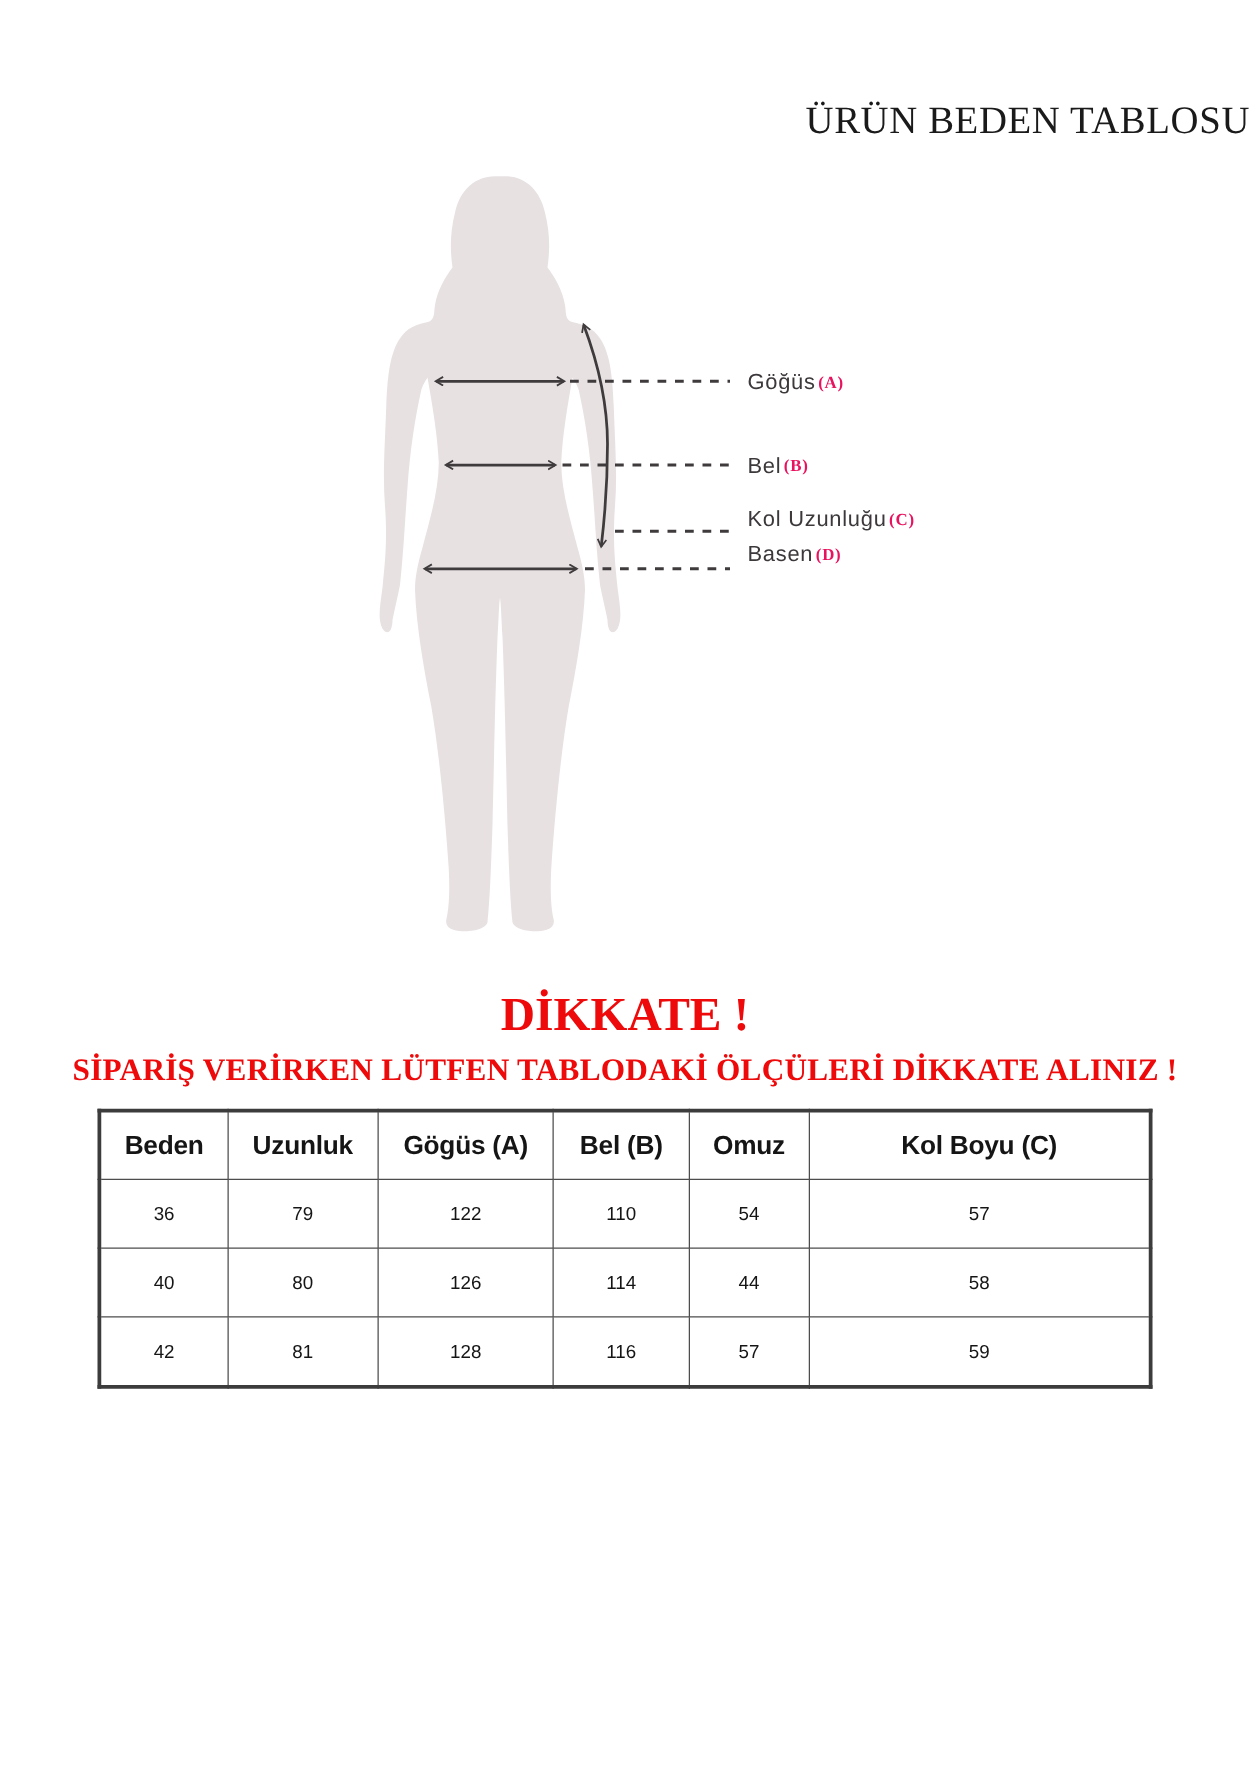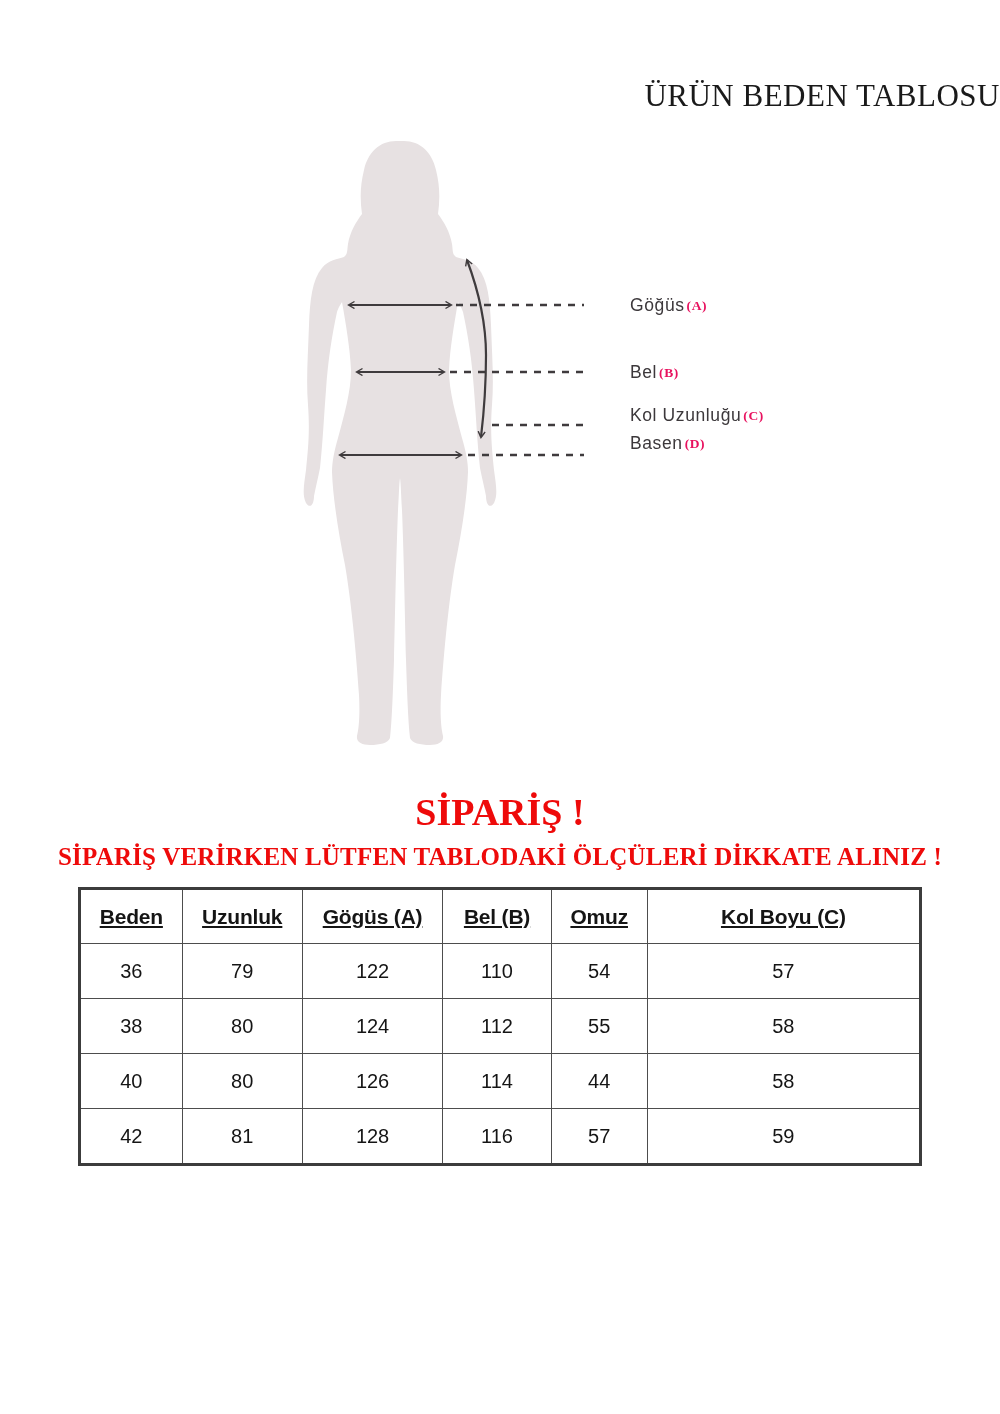--- a/index.html
+++ b/index.html
@@ -22,21 +22,21 @@
     font-family:"Liberation Serif",serif;font-size:31px;font-weight:400;
     color:var(--ink);letter-spacing:.5px;
   }
   .diagram-svg{position:absolute;top:0;left:0;}
   .silhouette{fill:var(--silhouette);stroke:none;}
   .measure-line{stroke:var(--line);stroke-width:2.2;fill:none;}
   .dash-line{stroke:var(--line);stroke-width:2.4;fill:none;stroke-dasharray:7 7;}
   .arrowhead{stroke:var(--line);stroke-width:1.4;fill:none;}
   .mlabel{
     position:absolute;left:598px;height:22px;line-height:22px;white-space:nowrap;
-    font-size:17.5px;color:var(--label-gray);letter-spacing:.6px;margin-left:32px;
+    font-size:17.5px;color:var(--label-gray);letter-spacing:.6px;
   }
   .mlabel .code{
     font-family:"Liberation Serif",serif;font-weight:700;font-size:13.5px;
     color:var(--accent-pink);margin-left:2px;position:relative;top:-1px;
   }
   .lbl-gogus{top:294px;}
   .lbl-bel{top:361px;}
   .lbl-kol{top:404px;}
   .lbl-basen{top:432px;}
   .important-heading{
@@ -51,22 +51,22 @@
   }
   table.size-table{
     position:absolute;top:887px;left:78px;width:844px;
     border-collapse:collapse;table-layout:fixed;
     border:3px solid var(--table-outer);
   }
   table.size-table th,table.size-table td{
     border:1.6px solid var(--table-border);text-align:center;vertical-align:middle;
     color:#151515;padding:0;
   }
-  table.size-table th{height:53px;font-size:21px;font-weight:700;letter-spacing:-.2px;text-decoration:underline;}
-  table.size-table td{height:54px;font-size:20px;font-weight:400;}
+  table.size-table th{height:53px;font-size:21px;font-weight:700;letter-spacing:-.2px;}
+  table.size-table td{height:54px;font-size:15px;font-weight:400;}
 </style>
 </head>
 <body>
 
 <div class="canvas">
 
   <div class="page-title">ÜRÜN BEDEN TABLOSU</div>
 
   <svg class="diagram-svg" width="1000" height="780" viewBox="0 0 1000 780">
     <defs>
@@ -148,21 +148,21 @@
   <div class="mlabel lbl-bel">
     <span>Bel</span><span class="code">(B)</span>
   </div>
   <div class="mlabel lbl-kol">
     <span>Kol Uzunluğu</span><span class="code">(C)</span>
   </div>
   <div class="mlabel lbl-basen">
     <span>Basen</span><span class="code">(D)</span>
   </div>
 
-  <div class="important-heading">SİPARİŞ !</div>
+  <div class="important-heading">DİKKATE !</div>
   <div class="warning-subheading">SİPARİŞ VERİRKEN LÜTFEN TABLODAKİ ÖLÇÜLERİ DİKKATE ALINIZ !</div>
 
   <table class="size-table">
     <colgroup>
       <col style="width:12.2%">
         <col style="width:14.3%">
         <col style="width:16.7%">
       <col style="width:12.9%">
         <col style="width:11.4%">
         <col style="width:32.5%">
@@ -180,28 +180,20 @@
     <tbody>
       <tr>
         <td>36</td>
         <td>79</td>
         <td>122</td>
         <td>110</td>
         <td>54</td>
         <td>57</td>
       </tr>
       <tr>
-        <td>38</td>
-        <td>80</td>
-        <td>124</td>
-        <td>112</td>
-        <td>55</td>
-        <td>58</td>
-      </tr>
-      <tr>
         <td>40</td>
         <td>80</td>
         <td>126</td>
         <td>114</td>
         <td>44</td>
         <td>58</td>
       </tr>
       <tr>
         <td>42</td>
         <td>81</td>

